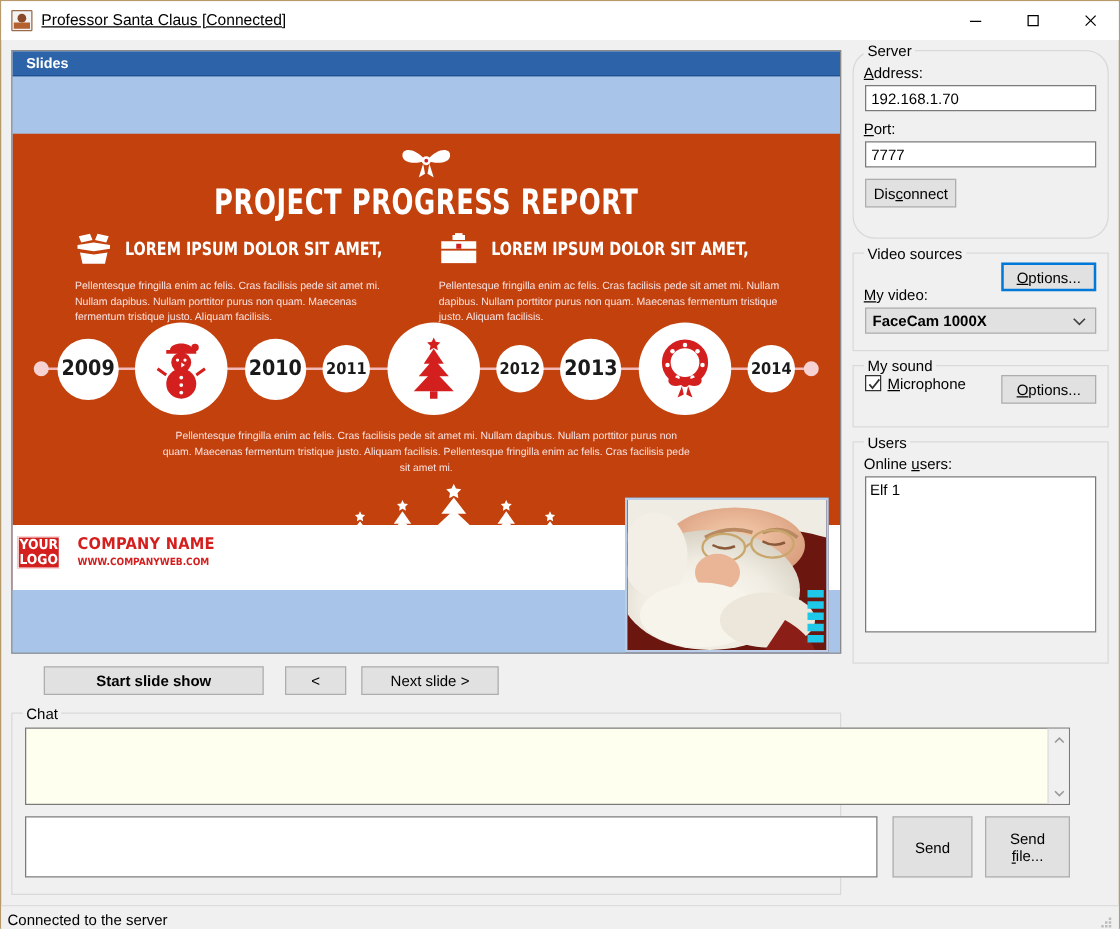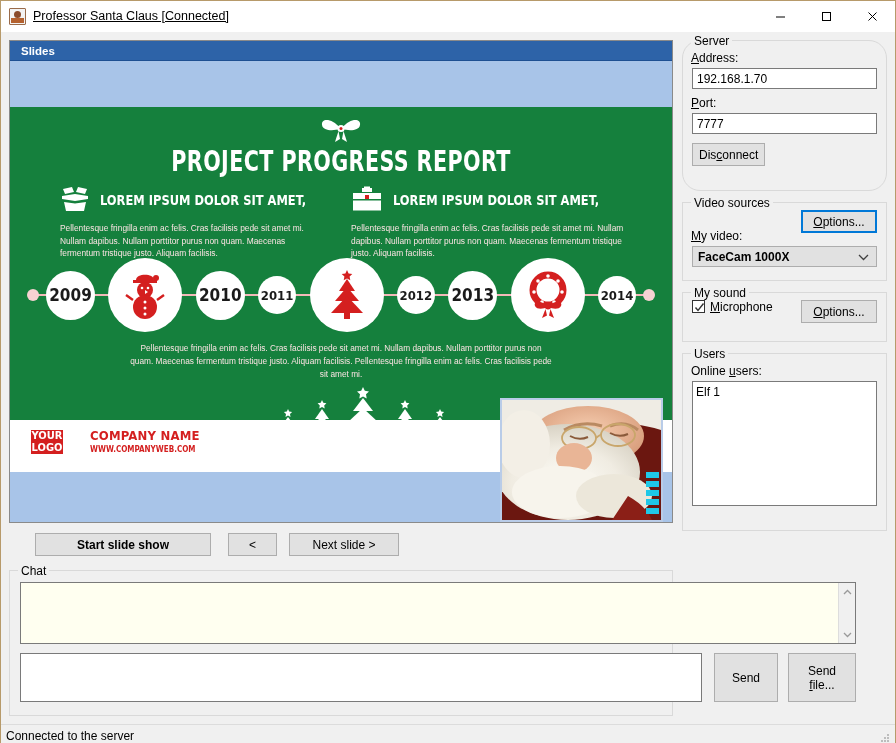--- a/index.html
+++ b/index.html
@@ -50,21 +50,21 @@
     width:664px;height:483px;box-sizing:border-box;
     border:1px solid #8a8a8a;background:#a8c4e8;position:relative;overflow:hidden;flex:0 0 auto;
   }
   .slides-header{
     height:20px;background:#2d63a8;color:#fff;font-weight:bold;font-size:11.5px;
     display:flex;align-items:center;padding-left:11px;box-sizing:border-box;
     border-bottom:1px solid #1d4f91;
   }
   .slide-stage{position:absolute;left:0;top:21px;right:0;bottom:0;background:#a8c4e8;}
   .slide{
-    position:absolute;left:0;top:45px;width:100%;height:365px;background:#15803d;overflow:hidden;
+    position:absolute;left:0;top:45px;width:100%;height:365px;background:#c2410c;overflow:hidden;
   }
   
   .bow{position:absolute;left:50%;top:8px;transform:translateX(-50%);}
   .slide-title{
     position:absolute;top:38px;left:0;right:0;text-align:center;color:#fff;
     font-family:"Liberation Sans Narrow","DejaVu Sans Condensed","Liberation Sans",sans-serif;
     font-weight:bold;font-size:28px;letter-spacing:0.5px;
     transform:scaleX(0.82);transform-origin:center;
   }
   .cols{position:absolute;top:78px;left:0;right:0;display:flex;}
@@ -94,28 +94,28 @@
   .tl-node.y-lg{width:49px;height:49px;font-size:17px;}
   .tl-node.y-sm{width:38px;height:38px;font-size:13px;}
   .tl-node.ic-lg{width:74px;height:74px;}
   .bottomtext{
     position:absolute;left:0;right:0;top:235px;text-align:center;color:#fbe3e3;
     font-size:8.3px;line-height:1.55;padding:0 118px;box-sizing:border-box;
   }
   
   .slide-footer{position:absolute;left:0;right:0;bottom:0;height:52px;background:#fff;}
   .trees{position:absolute;left:250px;bottom:18px;}
-  .logo-wrap{position:absolute;left:20px;top:9px;display:flex;align-items:center;}
+  .logo-wrap{position:absolute;left:4px;top:9px;display:flex;align-items:center;}
   .logo-box{
     width:34px;height:26px;background:#d41f1f;color:#fff;display:flex;flex-direction:column;
     align-items:center;justify-content:center;line-height:1.05;
     font-family:"Liberation Sans Narrow","DejaVu Sans Condensed","Liberation Sans",sans-serif;
     font-weight:bold;font-size:11px;border:1px solid #fff;box-sizing:border-box;
   }
-  .logo-txt{margin-left:26px;}
+  .logo-txt{margin-left:14px;}
   .cname{
     color:#d41f1f;font-weight:bold;font-size:13px;line-height:1.05;
     font-family:"Liberation Sans Narrow","DejaVu Sans Condensed","Liberation Sans",sans-serif;
     letter-spacing:0.2px;
   }
   .cweb{
     color:#d41f1f;font-weight:bold;font-size:8px;line-height:1.2;margin-top:2px;
     font-family:"Liberation Sans Narrow","DejaVu Sans Condensed","Liberation Sans",sans-serif;
   }
   

